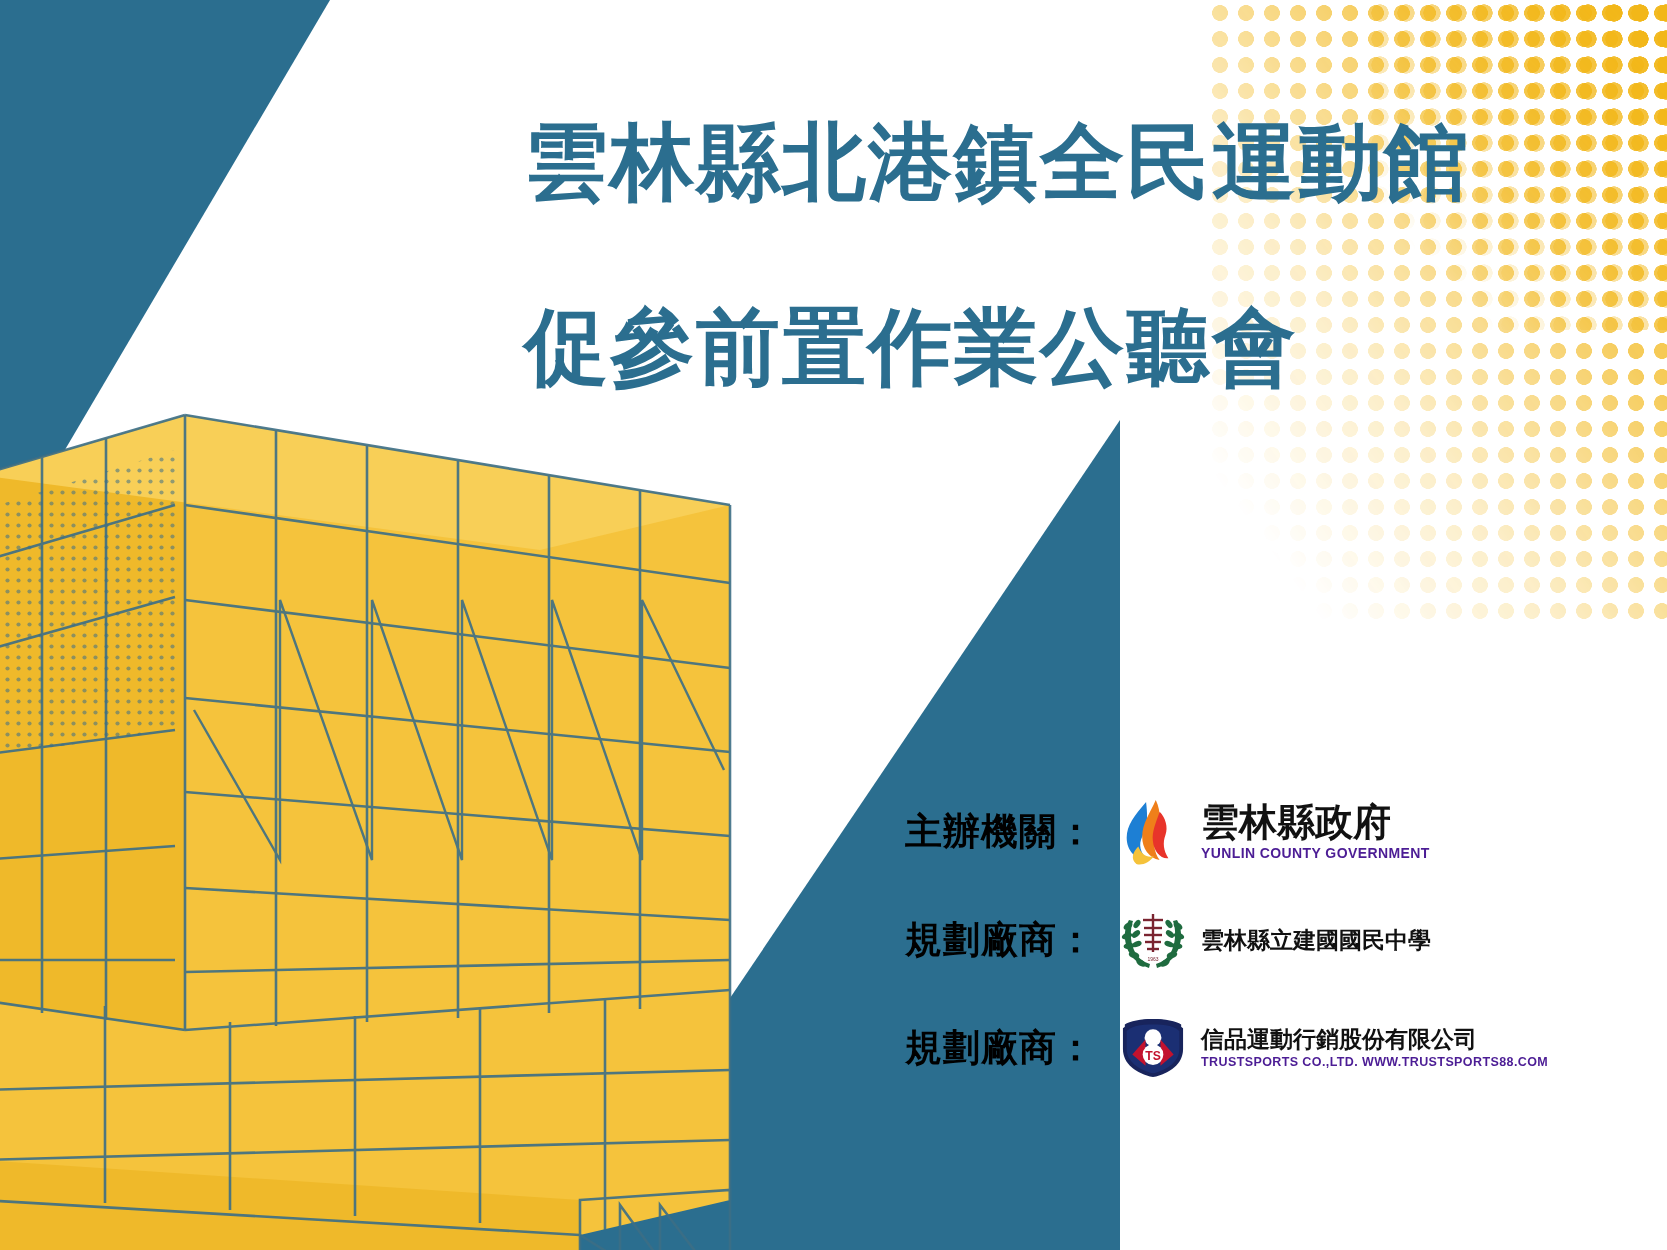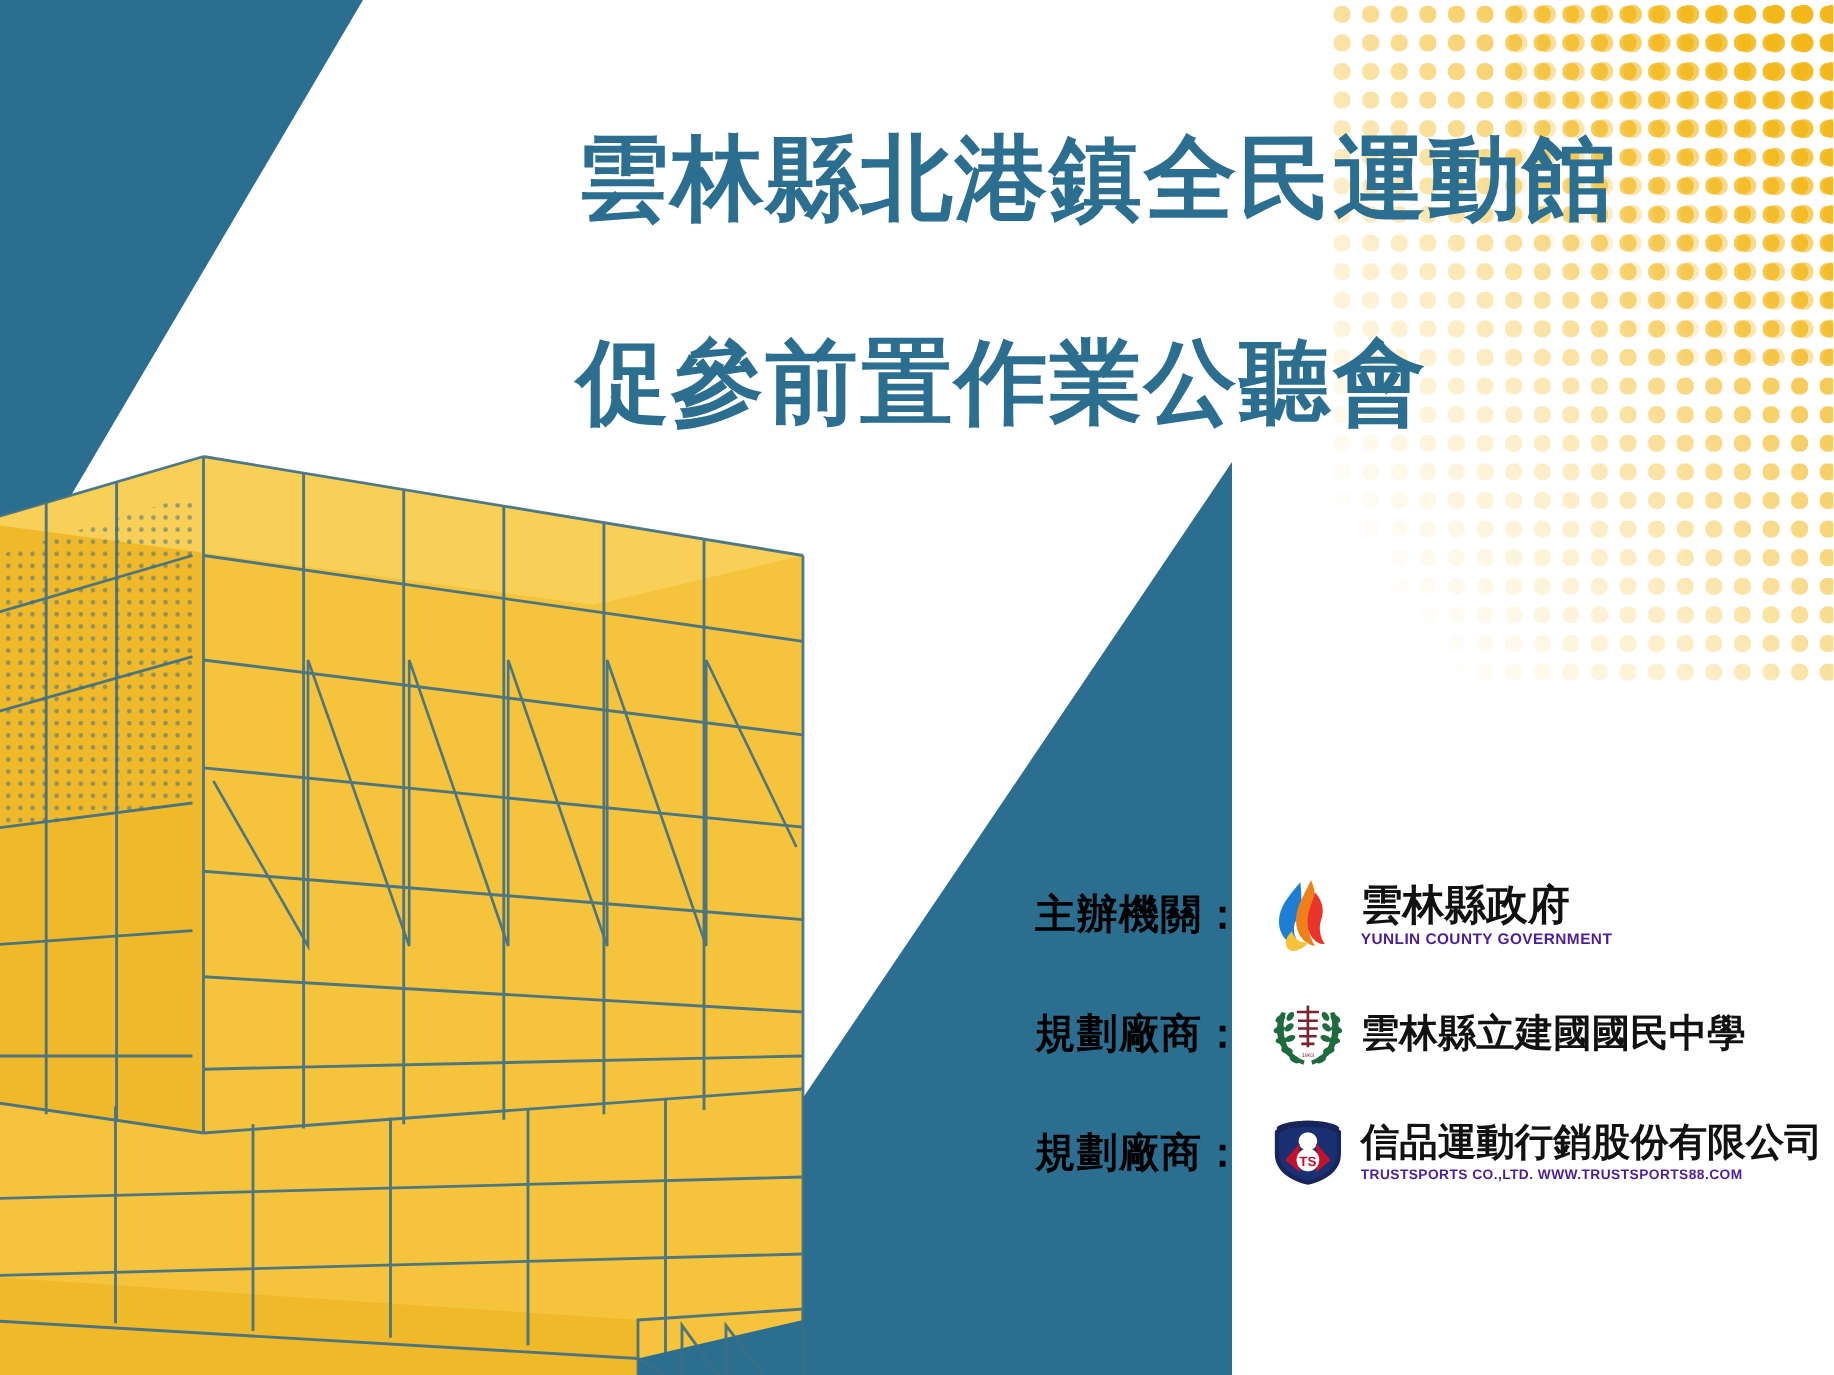--- a/index.html
+++ b/index.html
@@ -85,21 +85,20 @@
     white-space:nowrap;
   }
   .title-line.l2 { margin-top:101px; }
 
   
   .org-list {
     position:absolute;
     left:905px; top:778px;
     width:720px;
     z-index:6;
-    margin-left:36px;
   }
   .org-row {
     display:flex;
     align-items:center;
     height:108px;
   }
   .org-label {
     font-family:"DejaVu Sans","Liberation Sans",sans-serif;
     font-weight:700;
     font-size:37px;
@@ -117,21 +116,21 @@
   }
   .org-name-wrap { display:flex; flex-direction:column; justify-content:center; }
   .org-name {
     font-family:"DejaVu Sans","Liberation Sans",sans-serif;
     font-weight:700;
     font-size:38px;
     color:#111;
     white-space:nowrap;
     line-height:1.05;
   }
-  .org-name.small { font-size:35px; }
+  .org-name.small { font-size:23px; }
   .org-sub {
     font-family:"Liberation Sans", sans-serif;
     font-size:14px;
     font-weight:700;
     letter-spacing:0.4px;
     color:#4c1d95;
     margin-top:3px;
     white-space:nowrap;
   }
   .org-sub.tiny { font-size:12.5px; }

